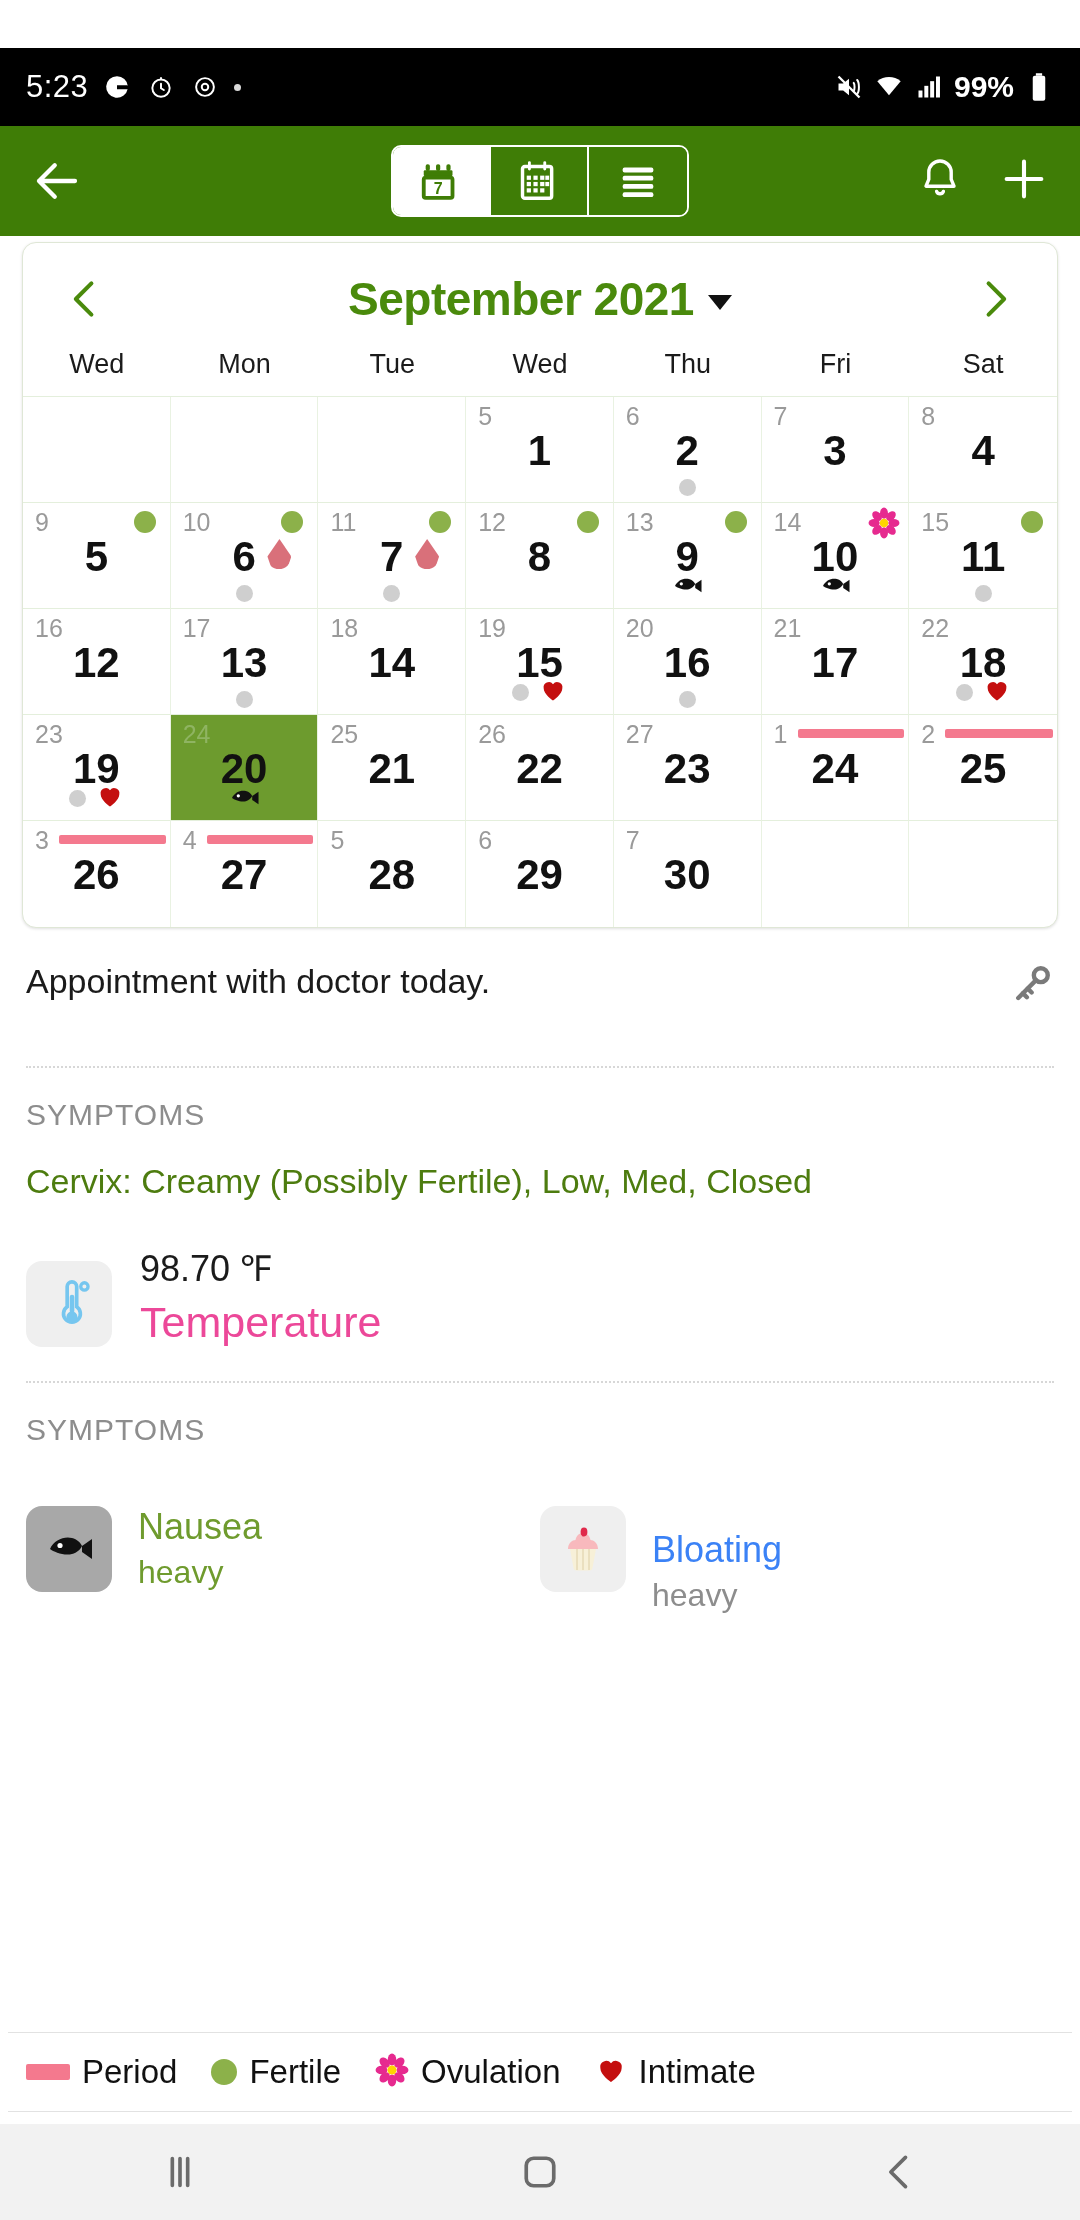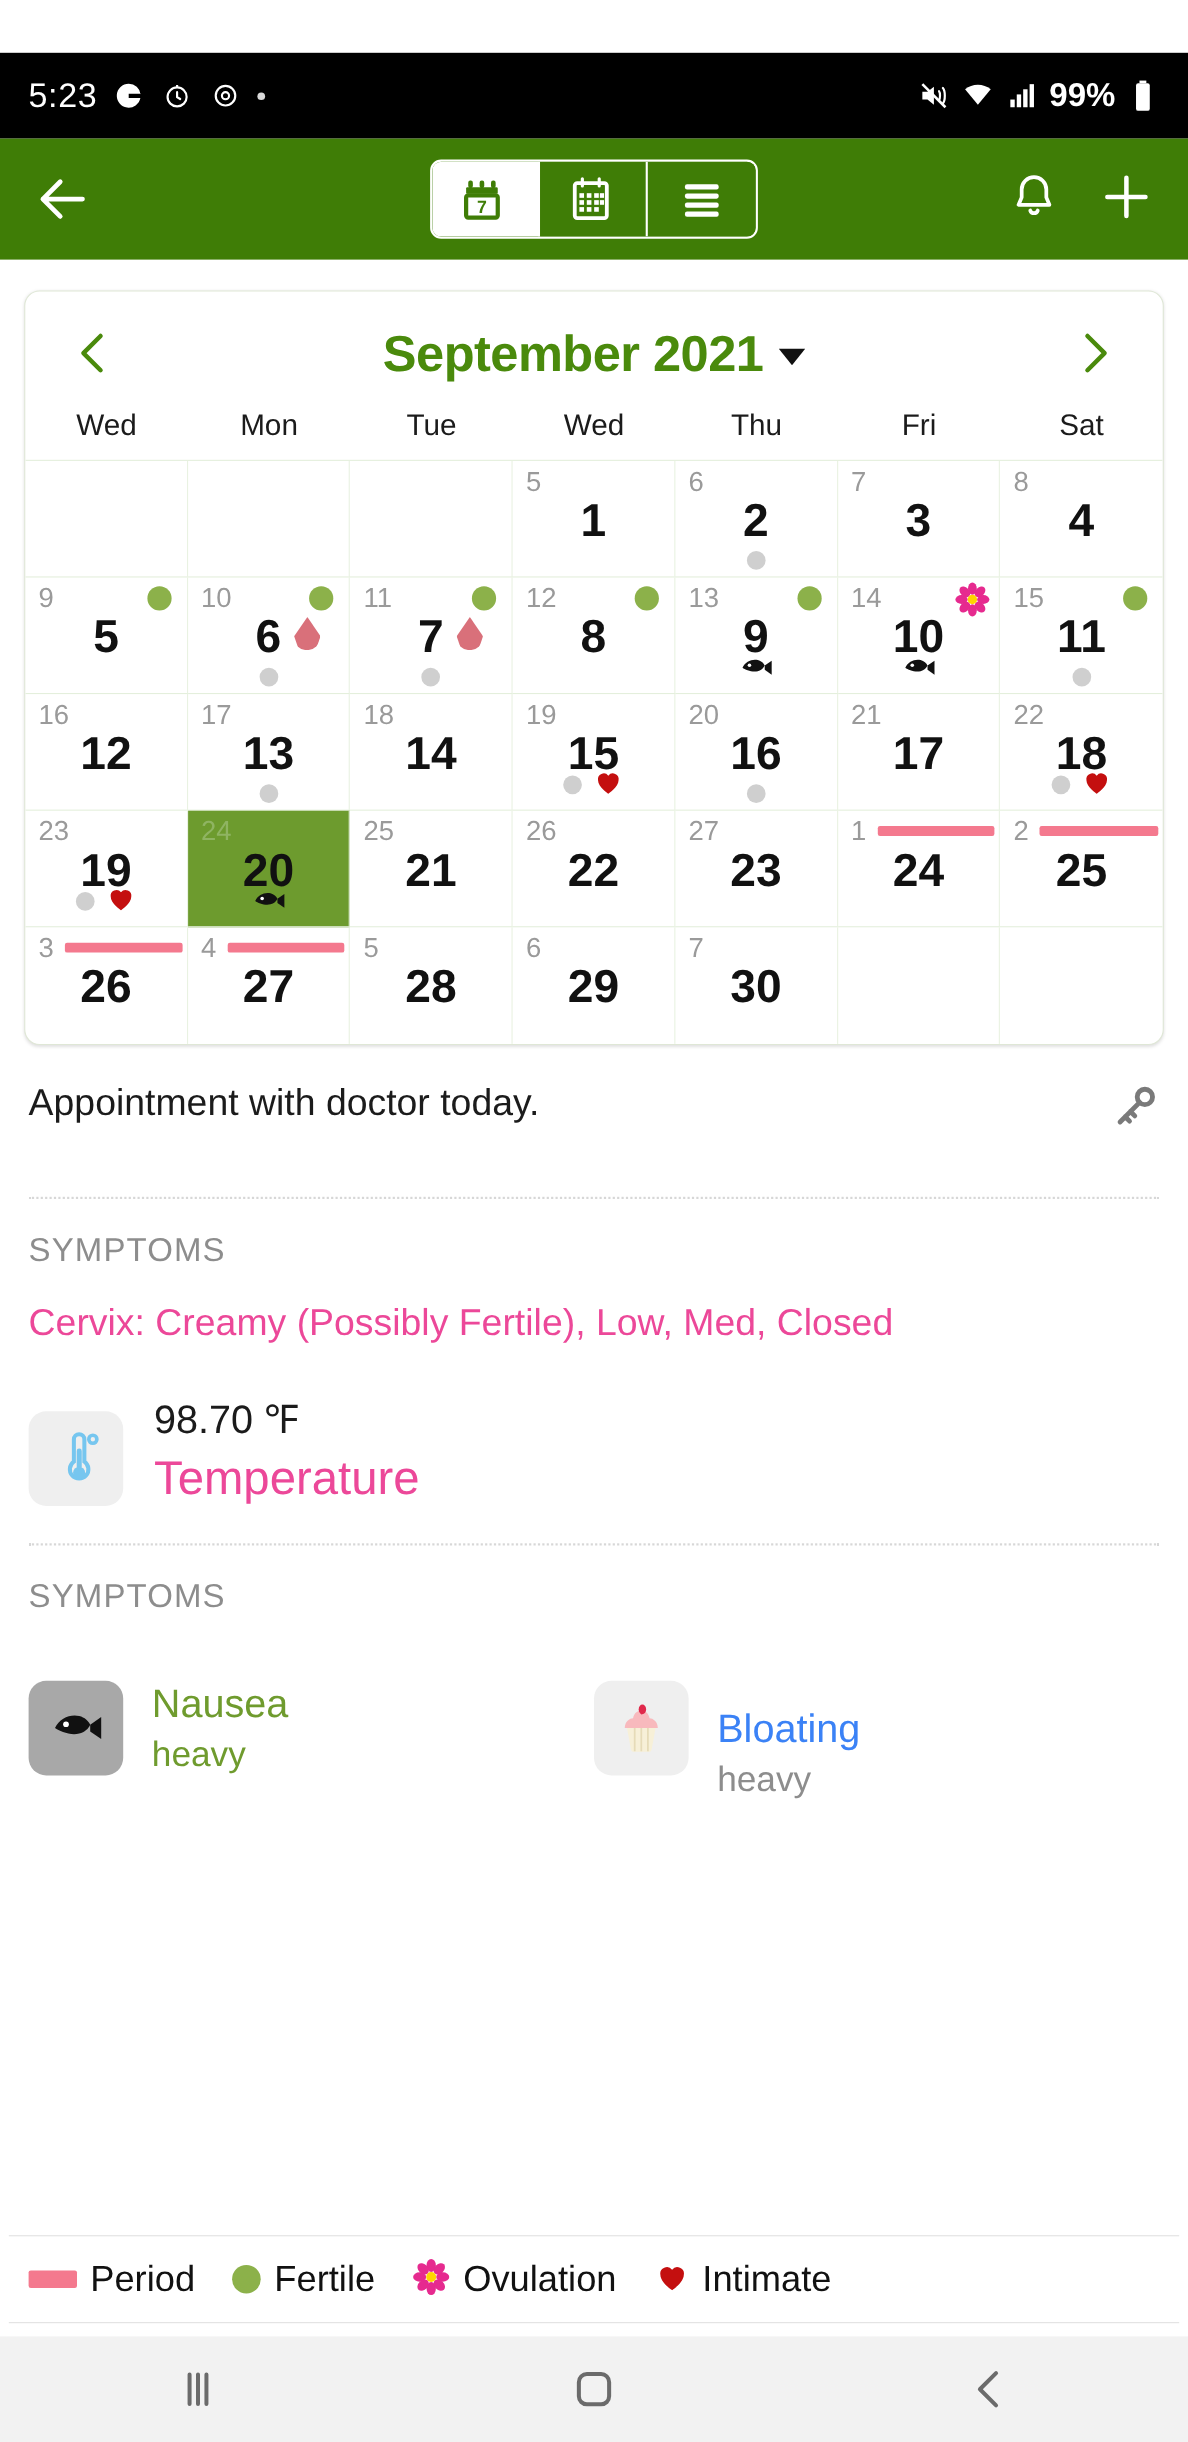--- a/index.html
+++ b/index.html
@@ -40,21 +40,21 @@
     width: 98px; display: flex; align-items: center; justify-content: center;
     background: #3f7d06; border-right: 2px solid #ffffff; cursor: pointer;
   }
   .seg-btn:last-child { border-right: none; }
   .seg-btn.active { background: #ffffff; }
   .seg-btn svg { display: block; }
   .appbar-right { margin-left: auto; display: flex; align-items: center; gap: 34px; }
   .appbar-ico { color: #fff; cursor: pointer; }
 
   
-  .cal-wrap { padding: 28px 22px 0 22px; position: relative; }
+  .cal-wrap { padding: 6px 22px 0 22px; position: relative; }
   .cal-card {
     border: 1px solid #dfe7d6; border-radius: 14px; background: #fff;
     box-shadow: 0 1px 3px rgba(0,0,0,.12);
     overflow: hidden;
   }
   .side-peek {
     position: absolute; right: 0; top: 46px; width: 14px; height: 580px;
     border: 1px solid #dfe7d6; border-right: none;
     border-radius: 14px 0 0 14px; background: #fff;
     box-shadow: 0 1px 3px rgba(0,0,0,.10);
@@ -119,21 +119,21 @@
   .notes {
     padding: 34px 26px 26px 26px; display: flex; align-items: flex-start;
   }
   .notes-text { font-size: 34px; color: #1b1b1b; flex: 1; }
   .key-ico { width: 44px; height: 44px; flex: none; cursor: pointer; }
 
   .divider { height: 0; border-top: 2px dotted #d7d7d7; margin: 34px 26px 0 26px; }
 
   .section { padding: 30px 26px 0 26px; }
   .sec-title { font-size: 30px; color: #8d8d8d; letter-spacing: 1px; }
-  .cervix { font-size: 34px; color: #ec4899; margin-top: 30px; }
+  .cervix { font-size: 34px; color: #4d7c0f; margin-top: 30px; }
 
   .temp-row { display: flex; align-items: flex-end; gap: 28px; margin-top: 42px; }
   .tile {
     width: 86px; height: 86px; border-radius: 16px; background: #efefef;
     display: flex; align-items: center; justify-content: center; flex: none;
   }
   .temp-val { font-size: 36px; color: #1b1b1b; }
   .temp-lbl { font-size: 43px; color: #ec4899; margin-top: 6px; }
 
   .symptoms { display: flex; margin-top: 36px; }

